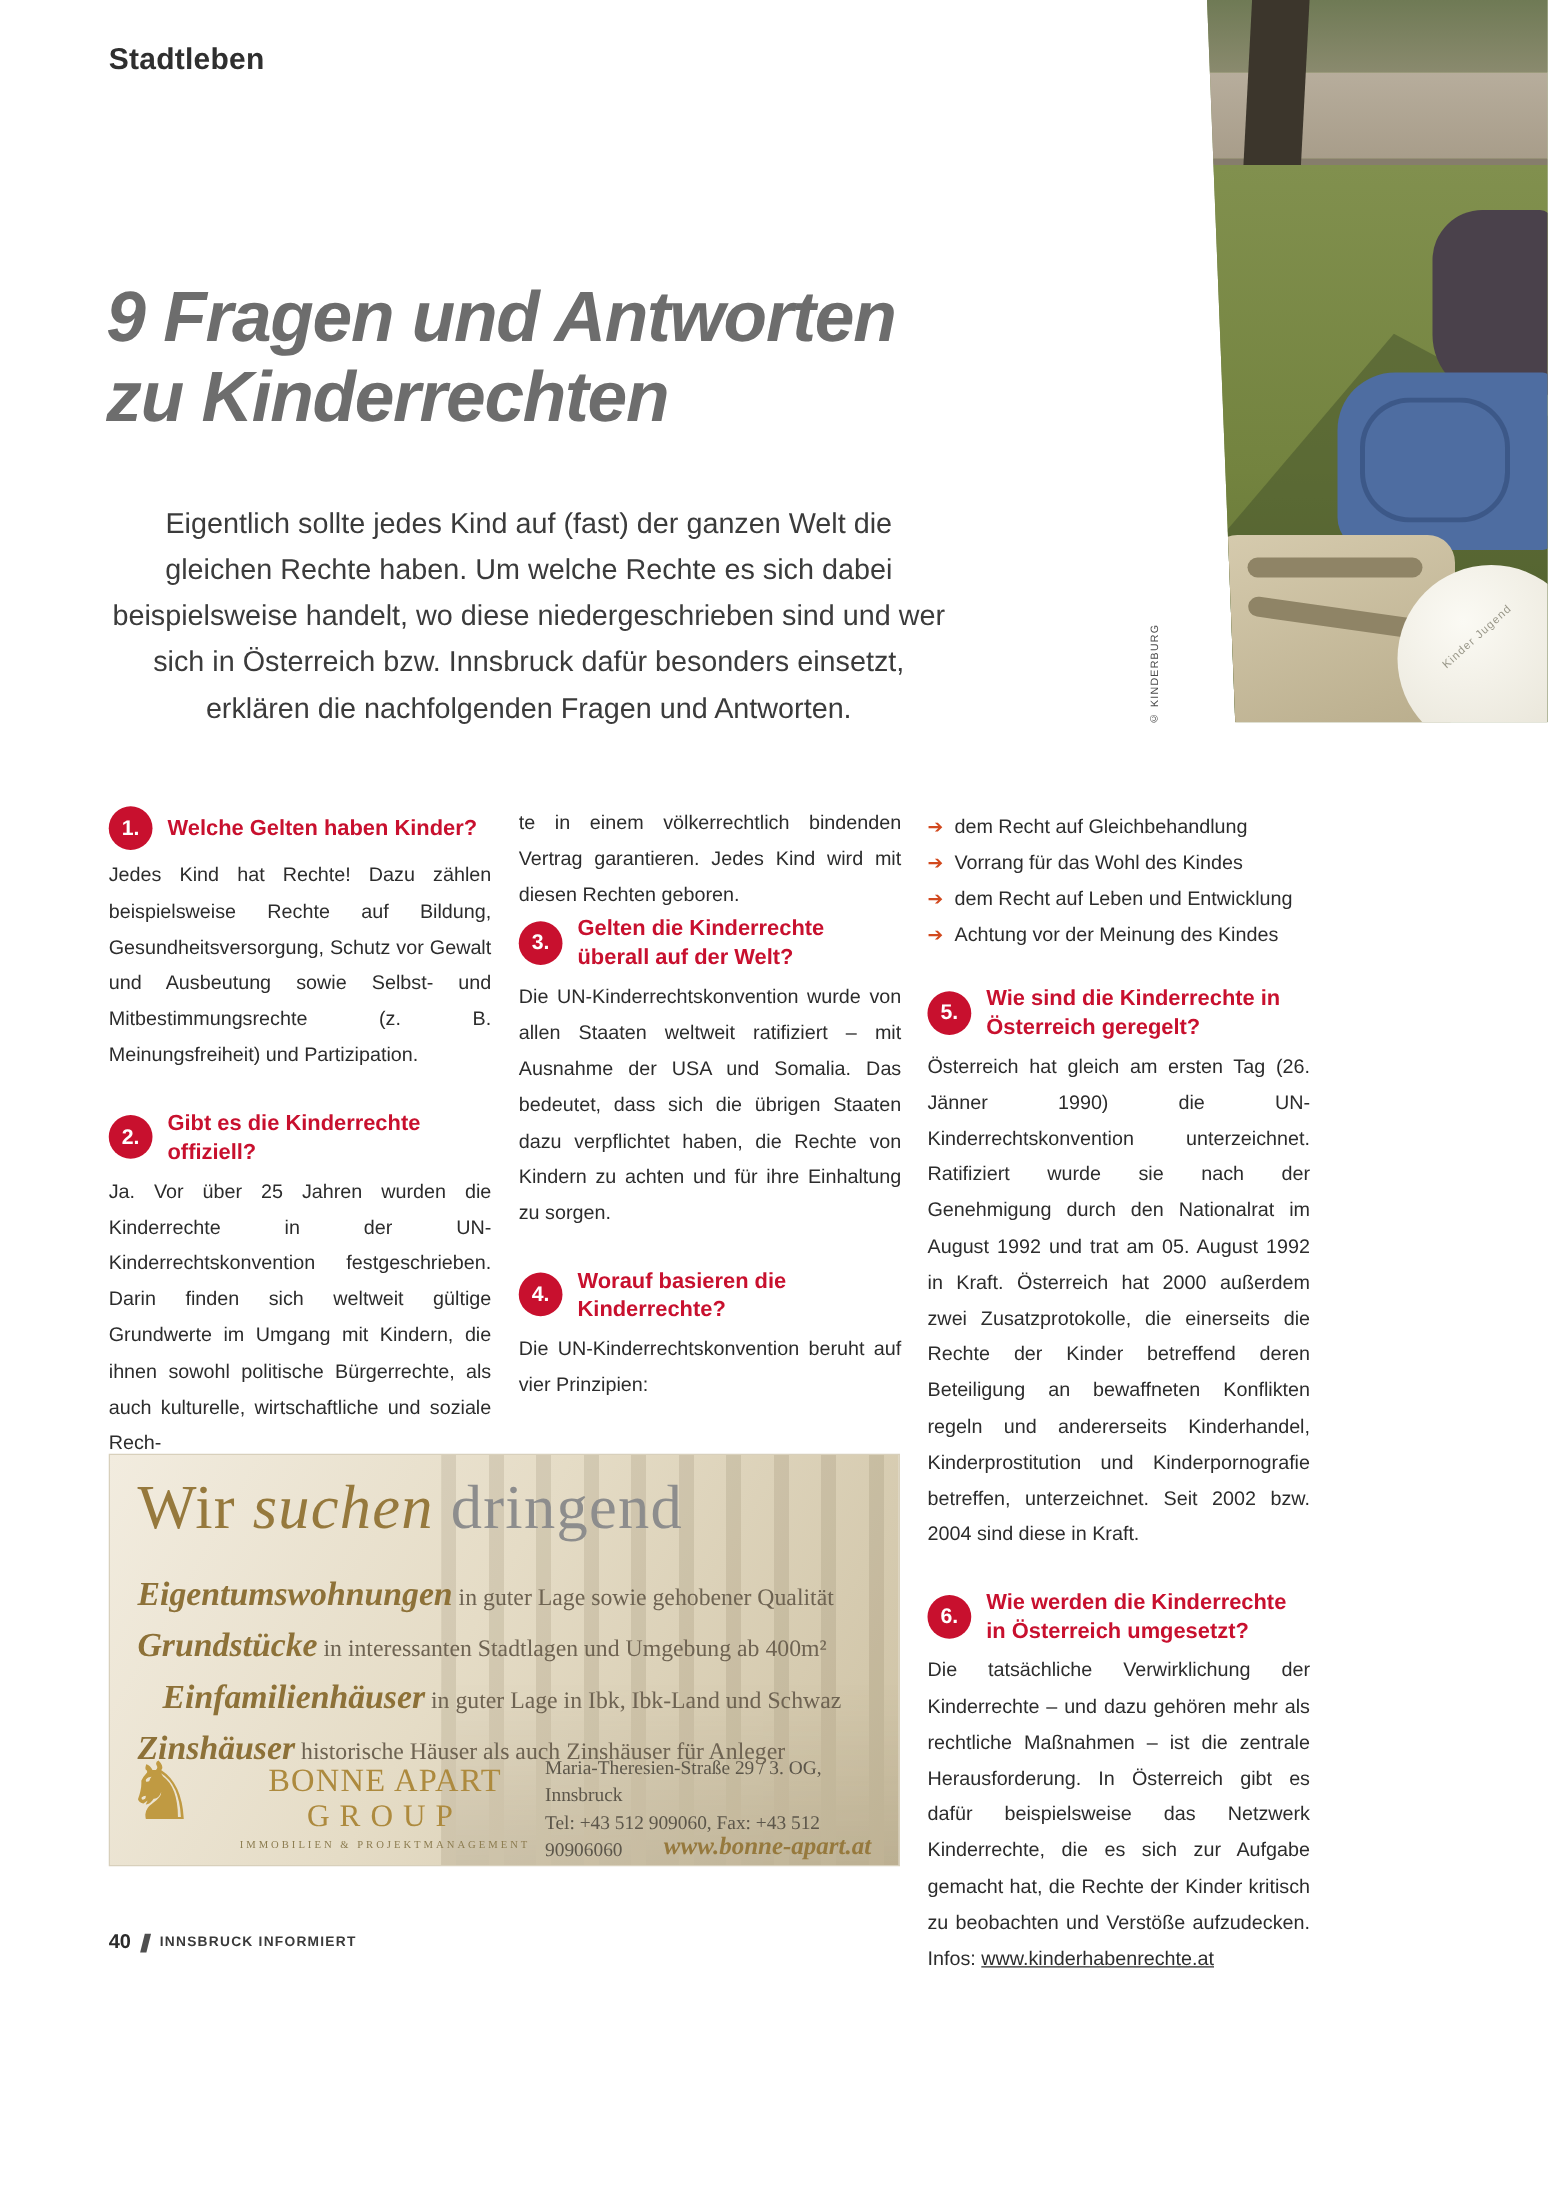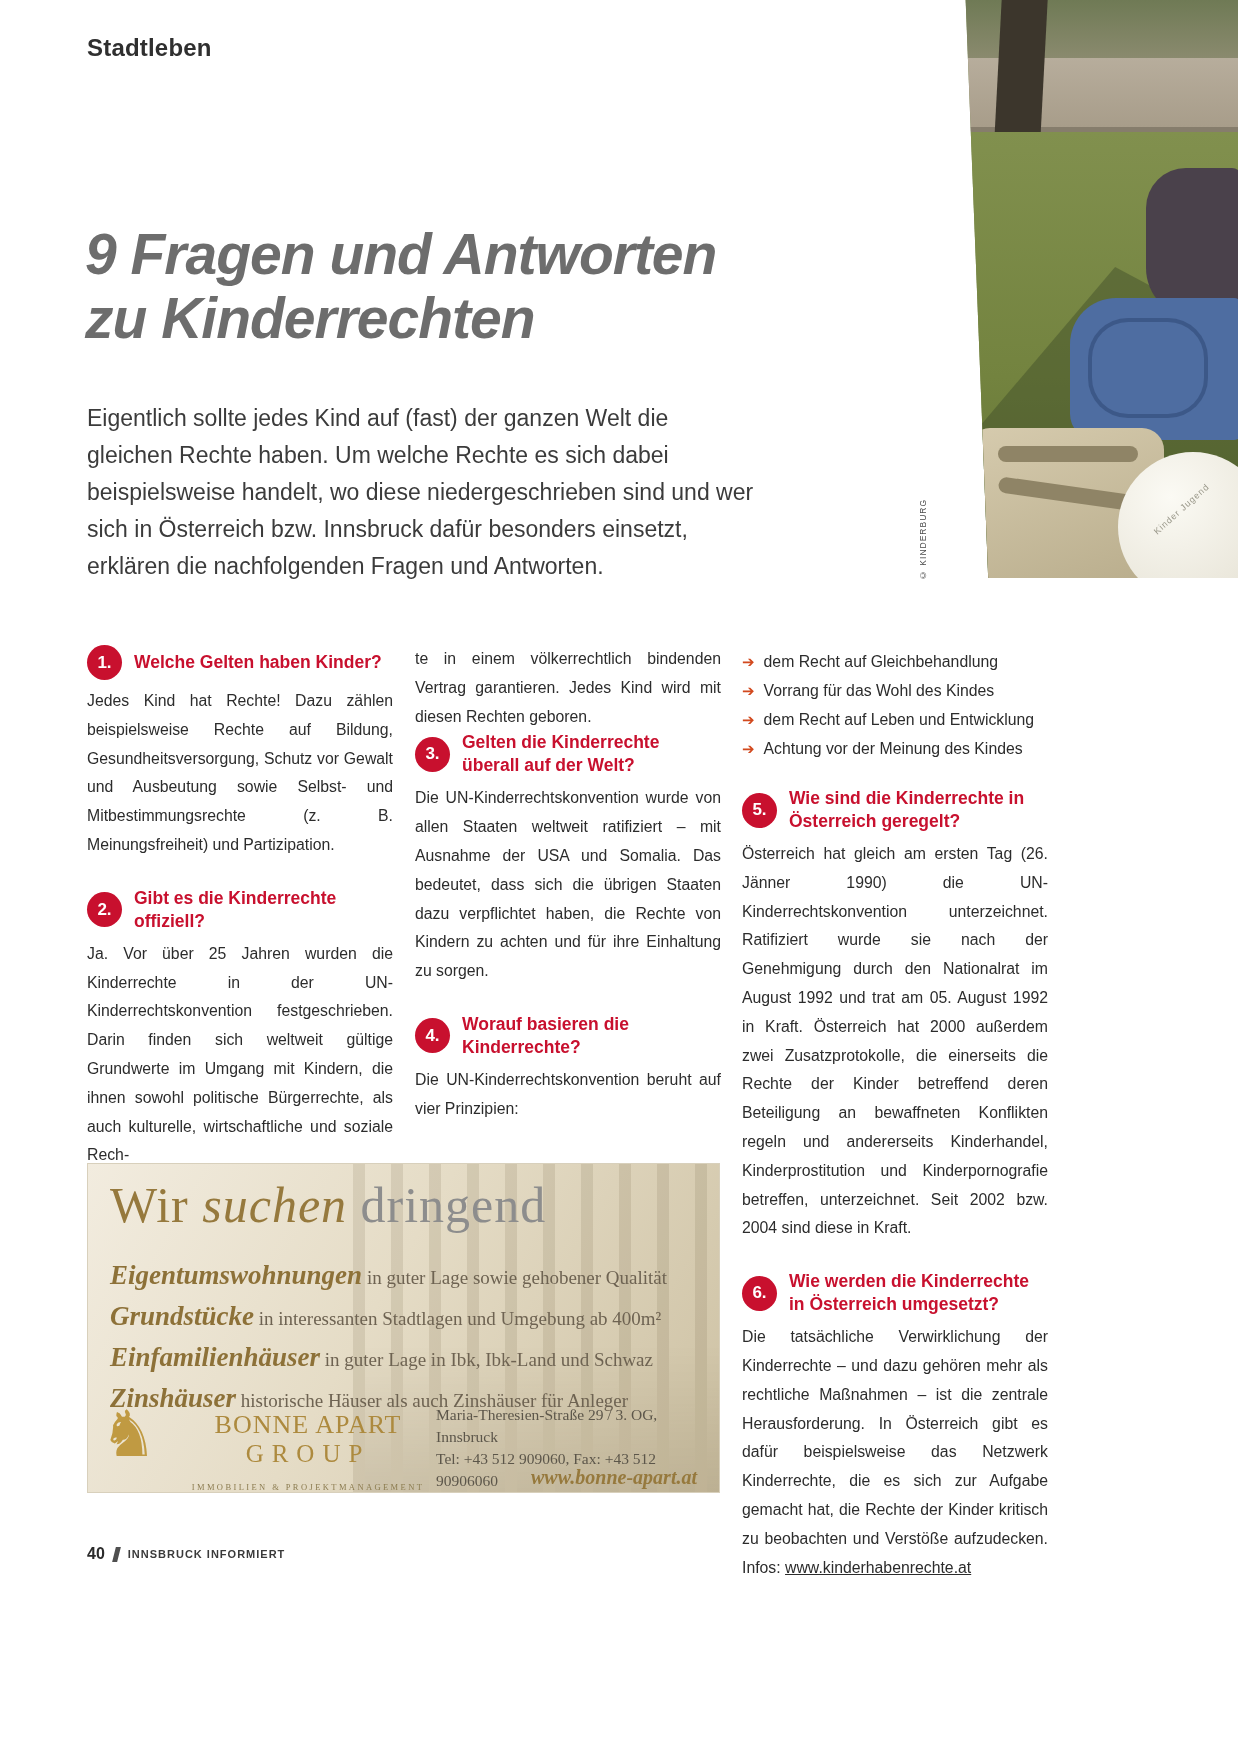--- a/index.html
+++ b/index.html
@@ -49,21 +49,21 @@
   }
   
   .title{
     position:absolute;left:83px;top:222px;width:780px;
     font-family:"Liberation Sans",sans-serif;
     font-size:57px;line-height:64px;font-weight:800;font-style:italic;
     color:var(--title-gray,#6d6d6d);letter-spacing:-1px;
   }
   .intro{
     position:absolute;left:85px;top:400px;width:672px;
-    font-size:23px;line-height:37px;color:#3b3b3b;
+    font-size:23px;line-height:37px;color:#3b3b3b;text-align:center;
   }
   
   .col{position:absolute;top:645px;width:306px;}
   .col1{left:85px;}
   .col2{left:413px;}
   .col3{left:740px;}
   .qa-block{margin-bottom:27px;}
   .qa-head{display:flex;align-items:center;gap:12px;margin-bottom:7px;}
   .qnum{
     flex:none;width:35px;height:35px;border-radius:50%;
@@ -96,26 +96,26 @@
     background:
       repeating-linear-gradient(90deg,#6e5f40 0 12px,transparent 12px 38px),
       linear-gradient(180deg,transparent 55%,#574a30 100%);
   }
   .ad-headline{position:absolute;left:22px;top:12px;font-size:50px;color:var(--gold,#96793d);letter-spacing:1px;}
   .ad-headline .it{font-style:italic;}
   .ad-headline .gray{color:#8d8d8d;}
   .ad-item{position:absolute;left:22px;white-space:nowrap;}
   .ad-item .lead{font-style:italic;font-weight:700;font-size:27px;color:#8d7138;}
   .ad-item .rest{font-size:19px;color:#6e6352;}
-  .ad-i1{top:96px;} .ad-i2{top:137px;} .ad-i3{top:178px;} .ad-i4{top:219px;}
+  .ad-i1{top:96px;} .ad-i2{top:137px;} .ad-i3{top:178px;margin-left:20px;} .ad-i4{top:219px;}
   .ad-logo{position:absolute;left:12px;top:238px;font-size:64px;line-height:64px;color:#c09a42;font-family:"DejaVu Sans",sans-serif;}
   .ad-company{position:absolute;left:98px;top:246px;width:244px;text-align:center;color:#ad8a3e;}
   .ad-company .l1{font-size:26px;letter-spacing:1px;}
   .ad-company .l2{font-size:25px;letter-spacing:8px;}
-  .ad-company .sub{font-size:8.5px;letter-spacing:2.4px;color:#8c7c50;margin-top:14px;}
+  .ad-company .sub{font-size:8.5px;letter-spacing:2.4px;color:#8c7c50;margin-top:2px;}
   .ad-contact{position:absolute;left:348px;top:240px;font-size:15.5px;color:#5c564a;line-height:22px;}
   .ad-site{position:absolute;right:22px;top:302px;font-style:italic;font-weight:700;font-size:20px;color:var(--gold,#96793d);cursor:pointer;}
   
   .footer{position:absolute;left:85px;top:1545px;display:flex;align-items:center;gap:9px;}
   .footer .pagenum{font-size:16px;font-weight:700;color:#2b2b2b;}
   .footer .sep{width:5px;height:15px;background:#4f4f4f;transform:skewX(-14deg);}
   .footer .mag{font-size:11px;font-weight:700;letter-spacing:1px;color:#3a3a3a;}
 </style>
 </head>
 <body>

